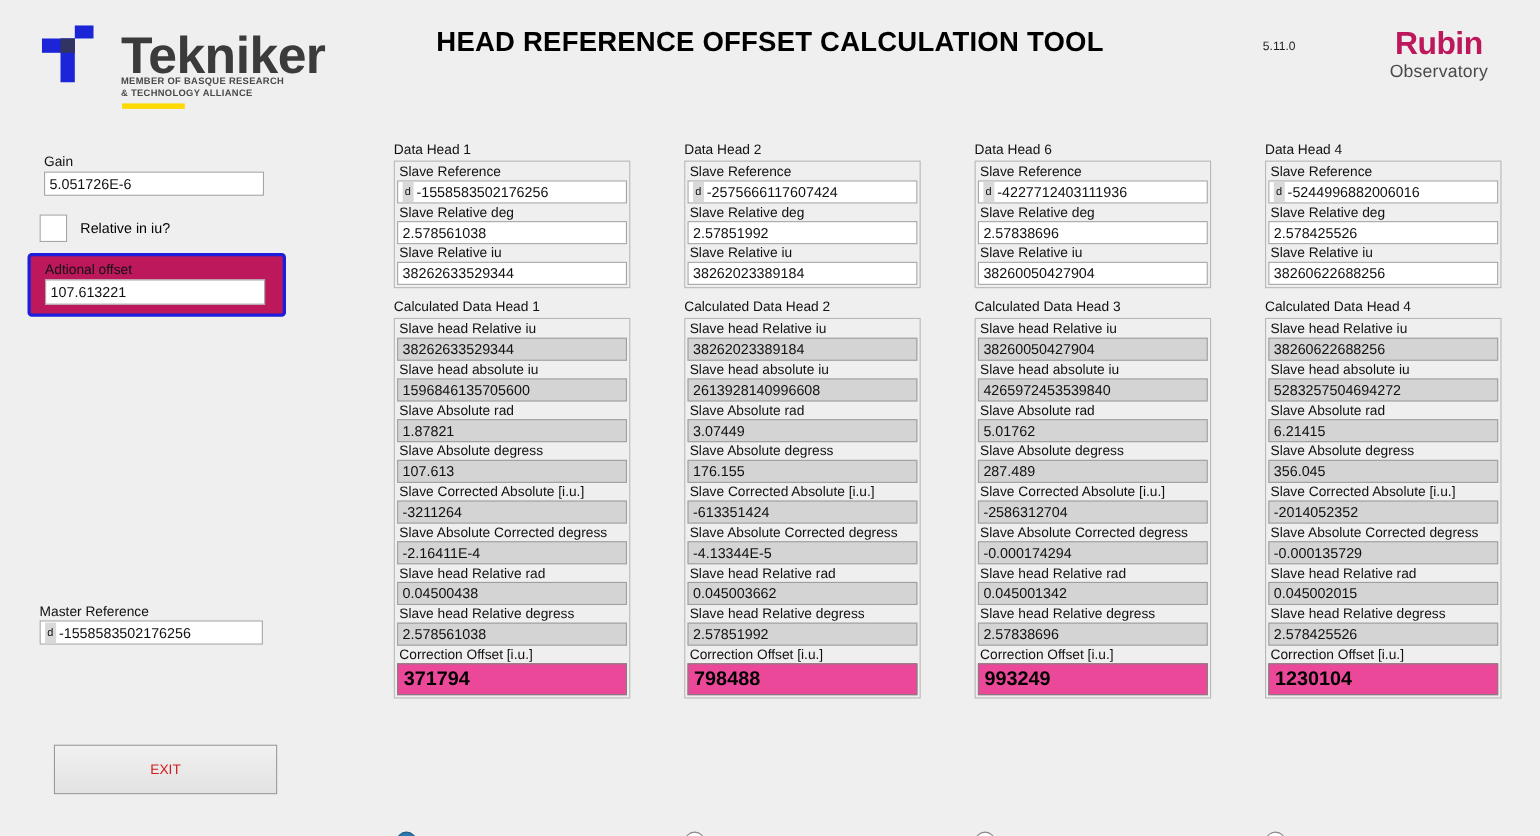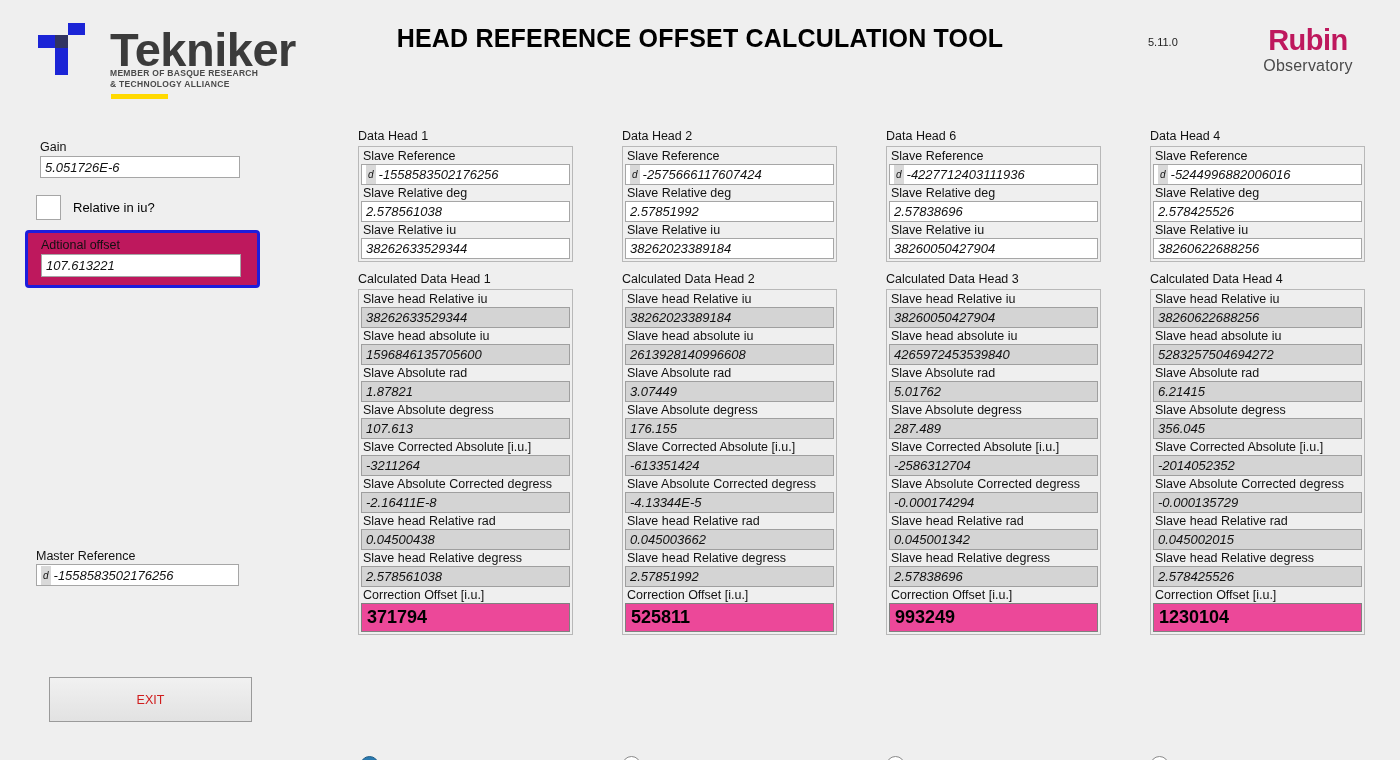--- a/index.html
+++ b/index.html
@@ -39,21 +39,21 @@
   #rubin-logo .rb-main { font-size:29px; font-weight:bold; color:#be185d; letter-spacing:-0.5px; line-height:32px; }
   #rubin-logo .rb-sub  { font-size:16px; color:#4a4a4a; letter-spacing:0.2px; line-height:19px; }
 
   
   .fld-label { font-size:12.5px; color:#111; line-height:16px; }
 
   .txtbox {
     background:#fff; border:1px solid #a6a6a6;
     font-size:13px; line-height:19px; height:21px;
     padding:0 4px; color:#111; white-space:nowrap; overflow:hidden;
-    display:flex; align-items:center;font-style:italic;
+    display:flex; align-items:center;
   }
   .txtbox.ro { background:#d4d4d4; border:1px solid #9f9f9f; }
   .prefix-d {
     display:inline-block; background:#d9d9d9; color:#111;
     font-size:10px; line-height:19px; height:19px; padding:0 2px; margin-right:3px;
   }
 
   
   #left-panel { position:absolute; left:0px; top:130px; width:330px; height:620px; }
 
@@ -216,21 +216,21 @@
     <div class="field">
       <div class="fld-label">Slave Absolute degress</div>
       <div class="txtbox ro">107.613</div>
     </div>
     <div class="field">
       <div class="fld-label">Slave Corrected Absolute [i.u.]</div>
       <div class="txtbox ro">-3211264</div>
     </div>
     <div class="field">
       <div class="fld-label">Slave Absolute Corrected degress</div>
-      <div class="txtbox ro">-2.16411E-8</div>
+      <div class="txtbox ro">-2.16411E-4</div>
     </div>
     <div class="field">
       <div class="fld-label">Slave head Relative rad</div>
       <div class="txtbox ro">0.04500438</div>
     </div>
     <div class="field">
       <div class="fld-label">Slave head Relative degress</div>
       <div class="txtbox ro">2.578561038</div>
     </div>
     <div class="field">
@@ -289,21 +289,21 @@
     <div class="field">
       <div class="fld-label">Slave head Relative rad</div>
       <div class="txtbox ro">0.045003662</div>
     </div>
     <div class="field">
       <div class="fld-label">Slave head Relative degress</div>
       <div class="txtbox ro">2.57851992</div>
     </div>
     <div class="field">
       <div class="fld-label">Correction Offset [i.u.]</div>
-      <div class="highlight-box">525811</div>
+      <div class="highlight-box">798488</div>
     </div>
   </div>
 </div>
 
 <div class="column" id="col-2">
   <div class="group-title">Data Head 6</div>
   <div class="group-box">
     <div class="field">
       <div class="fld-label">Slave Reference</div>
       <div class="txtbox">

